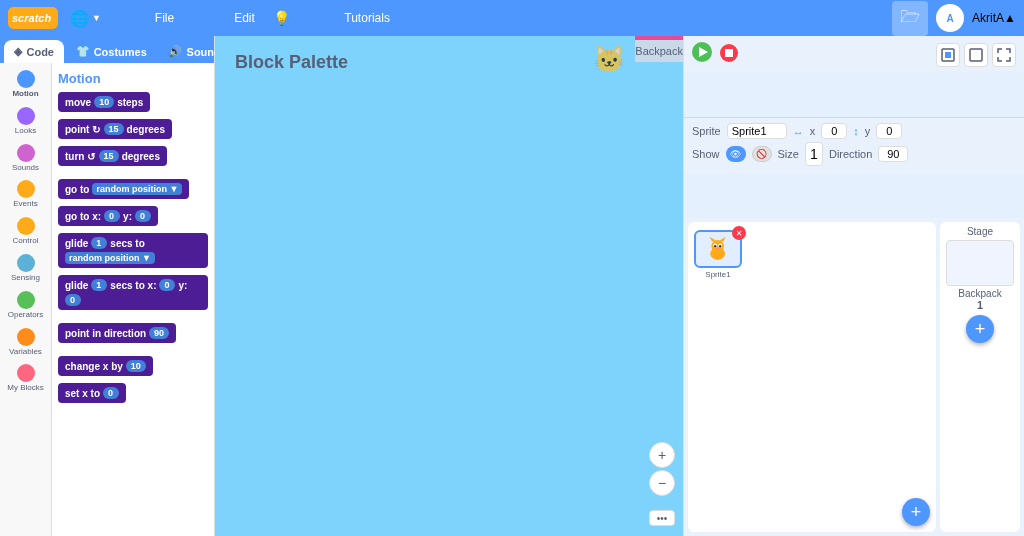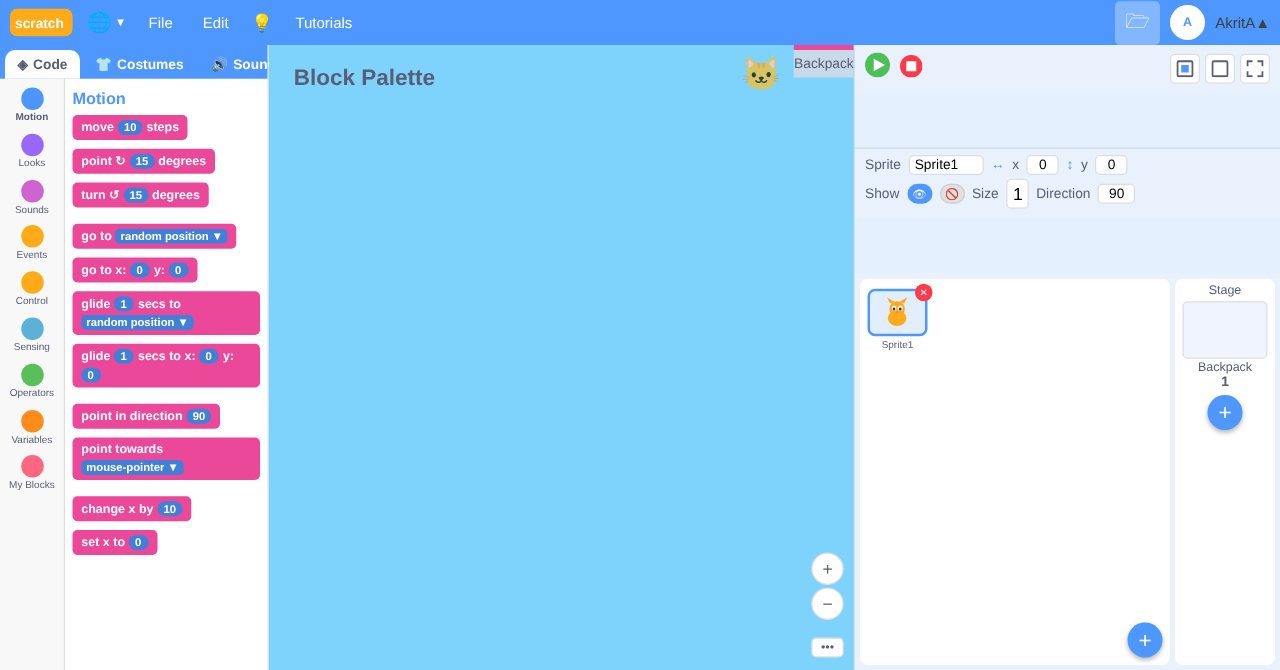--- a/index.html
+++ b/index.html
@@ -3,28 +3,28 @@
   <meta charset="utf-8">
   <style>
     * { box-sizing: border-box; margin: 0; padding: 0; }
     body { font-family: 'Helvetica Neue', Arial, sans-serif; font-size: 12px; background: #e5f0ff; overflow: hidden; width: 1024px; height: 536px; }
 
     
     .menu-bar {
       display: flex; align-items: center; background: #4d97ff; height: 36px; padding: 0 8px; gap: 12px; position: relative; z-index: 10;
     }
     .menu-logo { display: flex; align-items: center; }
-    .logo-img { width: 50px; height: 22px; background: #ffab19; border-radius: 6px; display: flex; align-items: center; justify-content: center; font-weight: bold; font-size: 10px; color: #fff; }
+    .logo-img { width: 50px; height: 22px; background: #ffab19; border-radius: 6px; display: flex; align-items: center; justify-content: center; font-weight: bold; font-size: 10px; color: #fff; font-style: italic; }
     .menu-globe { color: white; font-size: 16px; cursor: pointer; display: flex; align-items: center; gap: 2px; }
-    .menu-item { color: white; font-size: 12px; cursor: pointer; padding: 4px 6px; border-radius: 4px; }
+    .menu-item { color: white; font-size: 12px; cursor: pointer; padding: 4px 6px; border-radius: 4px; margin-left: 36px; }
     .menu-spacer { flex: 1; }
     .menu-right { display: flex; align-items: center; gap: 8px; }
     .menu-folder { background: rgba(255,255,255,0.3); border-radius: 4px; padding: 4px 8px; color: white; cursor: pointer; font-size: 16px; }
     .menu-avatar { width: 28px; height: 28px; background: #fff; border-radius: 50%; display: flex; align-items: center; justify-content: center; font-size: 10px; color: #4d97ff; font-weight: bold; }
-    .menu-username { color: #404040; font-size: 12px; }
+    .menu-username { color: #000000; font-size: 12px; }
 
     
     .main-layout { display: flex; height: calc(536px - 36px); }
 
     
     .left-panel { display: flex; width: 215px; flex-shrink: 0; background: #fff; border-right: 1px solid #ddd; flex-direction: column; }
 
     
     .tabs { display: flex; background: #4d97ff; padding: 4px 4px 0; gap: 2px; }
     .tab { display: flex; align-items: center; gap: 4px; padding: 5px 10px; border-radius: 8px 8px 0 0; cursor: pointer; font-size: 11px; font-weight: bold; color: white; }
@@ -37,21 +37,21 @@
     .cat-label { font-size: 8px; color: #575e75; text-align: center; line-height: 1.1; }
     .cat-item.active .cat-label { font-weight: bold; }
 
     
     .blocks-content { display: flex; flex: 1; overflow: hidden; }
     .blocks-panel { flex: 1; overflow-y: auto; padding: 6px; background: #fff; }
     .blocks-section-title { font-weight: bold; color: #4d97ff; font-size: 13px; margin-bottom: 6px; margin-top: 2px; }
 
     
     .block { display: inline-flex; align-items: center; gap: 3px; padding: 4px 7px; border-radius: 4px; margin-bottom: 4px; font-size: 10px; color: white; font-weight: bold; cursor: grab; flex-wrap: wrap; }
-    .block.blue { background: #ec4899; }
+    .block.blue { background: #4c1d95; }
     .block-val { background: #4280d7; border-radius: 8px; padding: 1px 5px; font-size: 9px; color: white; min-width: 16px; text-align: left; }
     .block-dropdown { background: #4280d7; border-radius: 4px; padding: 1px 4px; font-size: 9px; color: white; display: inline-flex; align-items: center; gap: 2px; }
     .block-row { display: flex; margin-bottom: 3px; }
 
     
     .palette-area { flex: 1; background: #7dd3fc; border-right: 1px solid #ddd; display: flex; flex-direction: row; position: relative; overflow: hidden; }
     .palette-title { font-size: 18px; font-weight: bold; color: #575e75; padding: 16px 20px 8px; }
     .palette-canvas { flex: 1; position: relative; overflow: hidden; }
     .palette-zoom { position: absolute; bottom: 40px; right: 8px; display: flex; flex-direction: column; gap: 2px; }
     .zoom-btn { width: 26px; height: 26px; background: white; border: 1px solid #ddd; border-radius: 50%; display: flex; align-items: center; justify-content: center; cursor: pointer; font-size: 14px; color: #575e75; }
@@ -238,26 +238,20 @@
 
         <div style="height:6px;"></div>
 
         <div class="block-row">
           <div class="block blue">
             <span>point in direction</span>
             <span class="block-val">90</span>
           </div>
         </div>
 
-        <div class="block-row">
-          <div class="block blue">
-            <span>point towards</span>
-            <span class="block-dropdown">mouse-pointer ▼</span>
-          </div>
-        </div>
 
         <div style="height:6px;"></div>
 
         <div class="block-row">
           <div class="block blue">
             <span>change x by</span>
             <span class="block-val">10</span>
           </div>
         </div>
 

